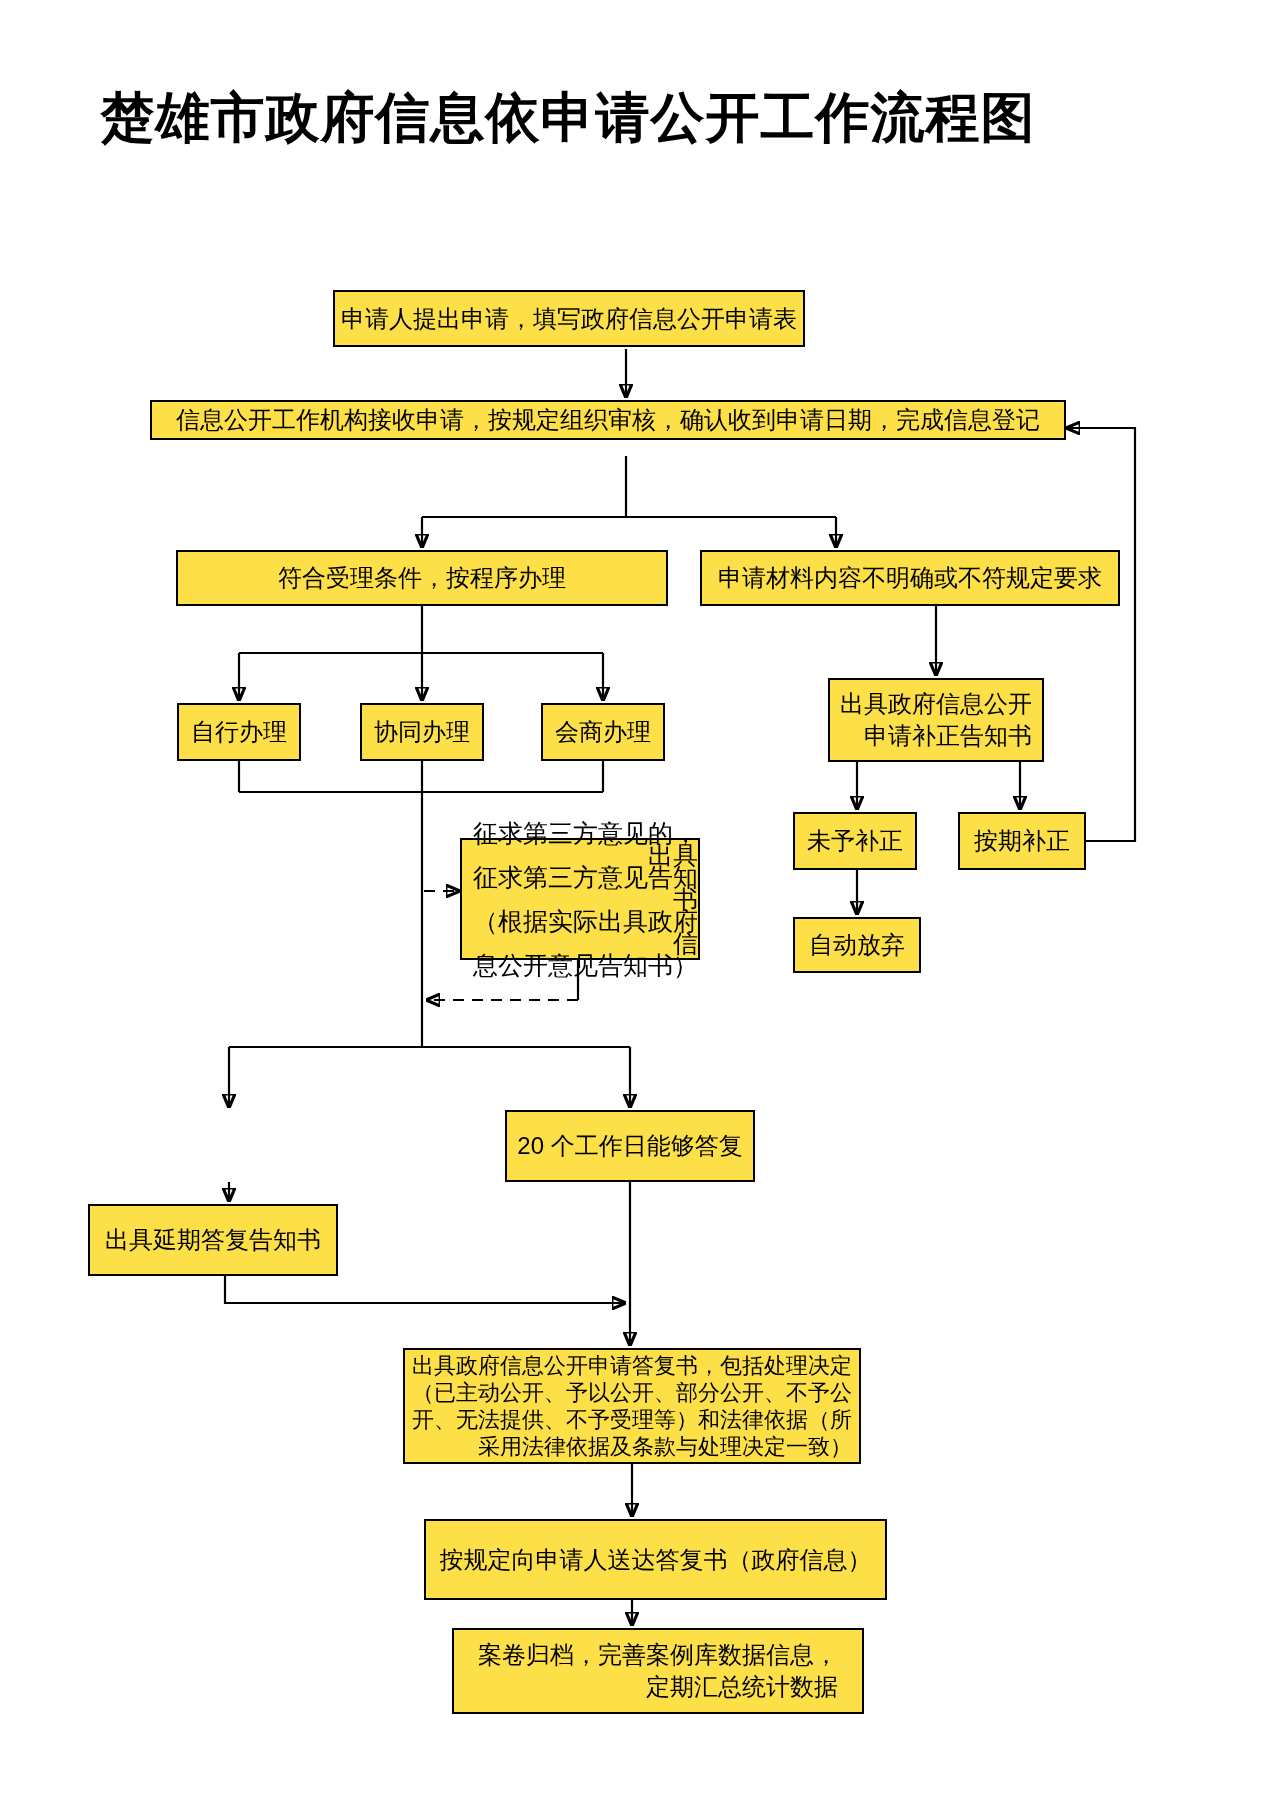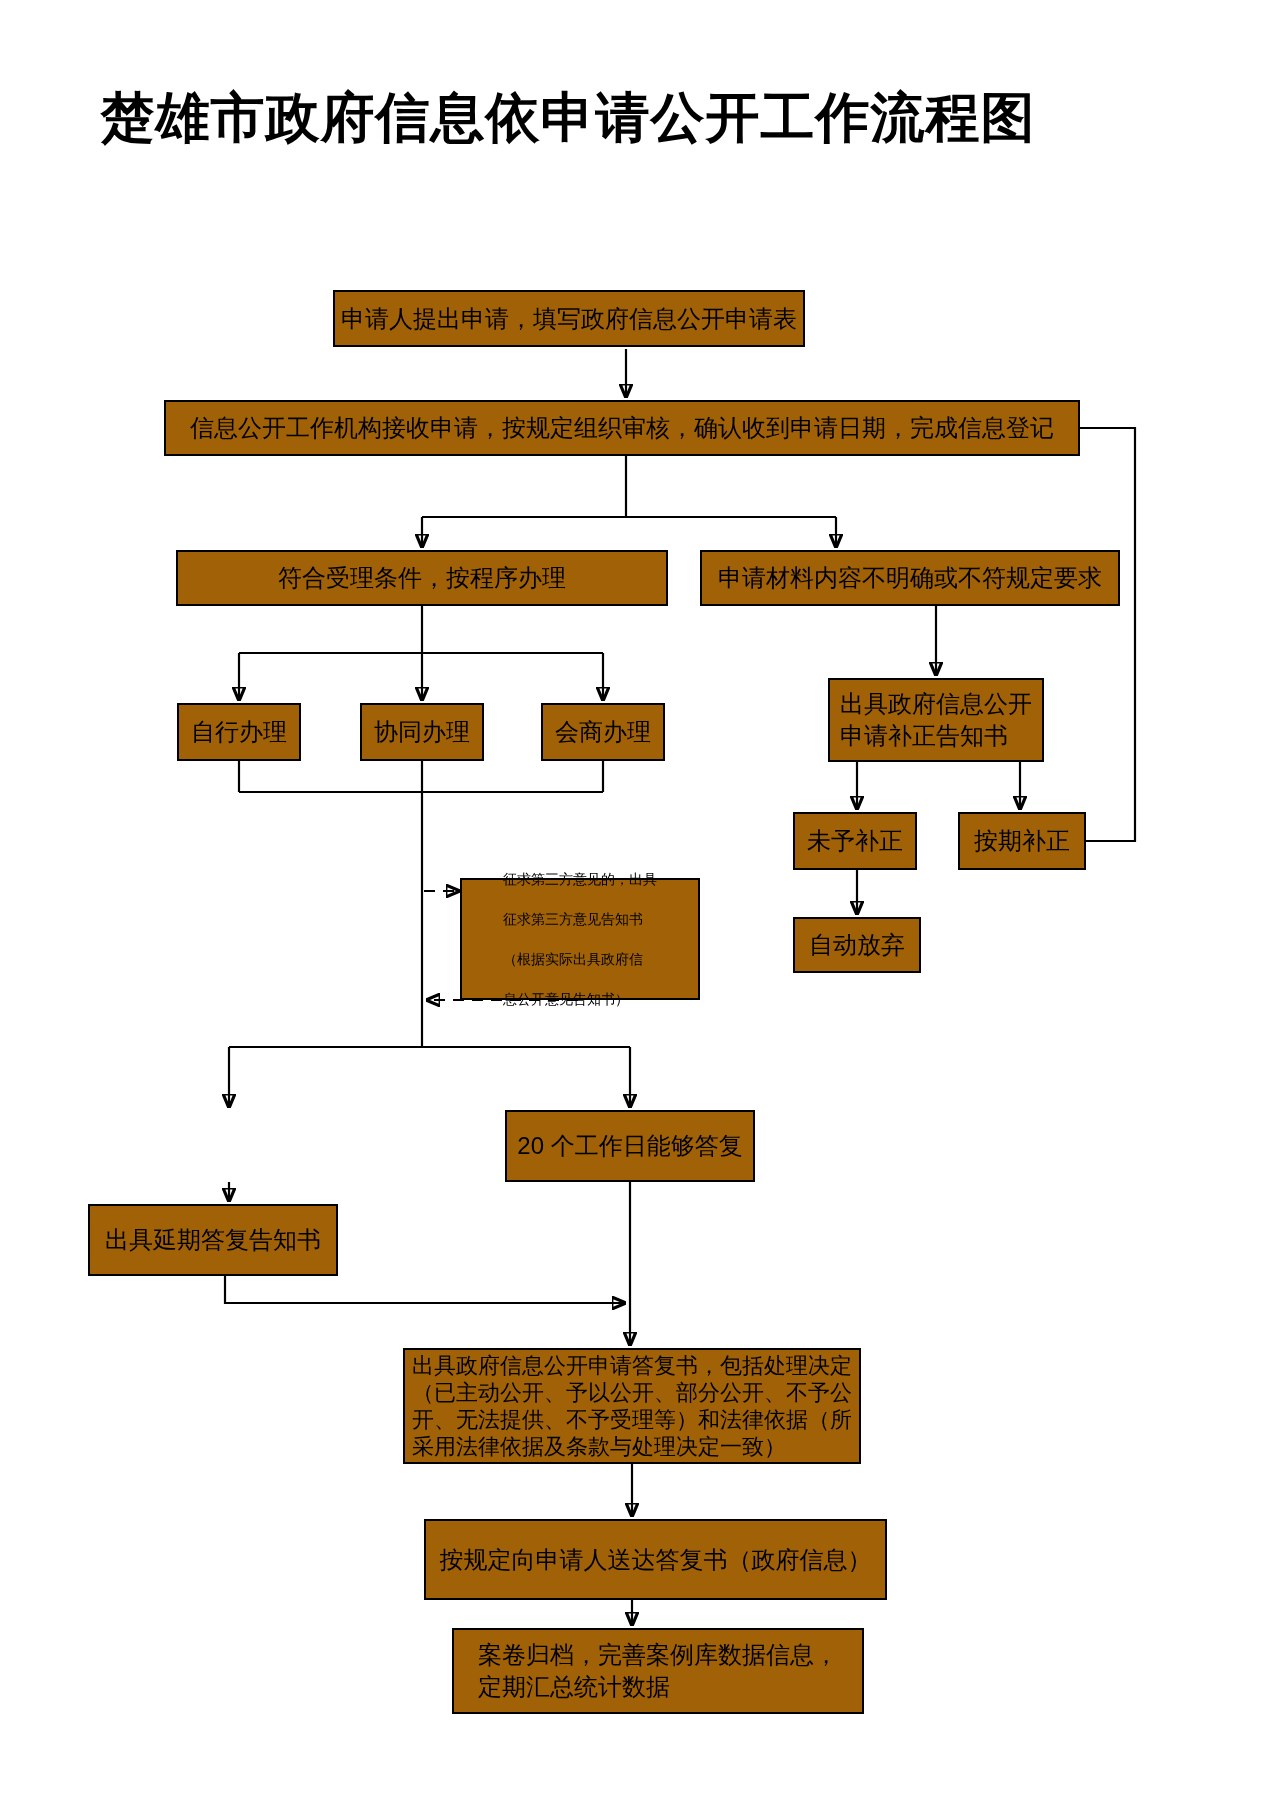--- a/index.html
+++ b/index.html
@@ -21,30 +21,30 @@
     font-family: "DejaVu Serif", "Liberation Serif", serif;
     font-weight: bold;
     font-size: 54px;
     letter-spacing: 1px;
     white-space: nowrap;
   }
   .node {
     position: absolute;
     box-sizing: border-box;
     border: 2.5px solid #000000;
-    background: #a16207;
+    background: #fde047;
     display: flex;
     align-items: center;
     justify-content: center;
-    text-align: left;
+    text-align: right;
     font-size: 24px;
     line-height: 1.32;
     white-space: pre-line;
   }
-  .fs21 { font-size: 14px; line-height: 40px; margin-top: 40px; }
+  .fs21 { font-size: 25px; line-height: 22px; }
   .fs22 { font-size: 22px; line-height: 27px; }
   svg.wires { position: absolute; left: 0; top: 0; }
   svg.wires path { stroke: #000000; stroke-width: 2.2; fill: none; }
   svg.wires path.dashed { stroke-dasharray: 11 8; }
 </style>
 </head>
 <body>
 
 <div class="canvas">
 
@@ -93,21 +93,21 @@
     <path d="M1020,762 L1020,808" marker-end="url(#arrow)"></path>
     <path d="M857,870 L857,913" marker-end="url(#arrow)"></path>
 
     <path d="M1086,841 L1135,841 L1135,428 L1068,428" marker-end="url(#arrow)"></path>
   </svg>
 
   <div class="title">楚雄市政府信息依申请公开工作流程图</div>
 
   <div class="node" style="left:333px;top:290px;width:472px;height:57px">申请人提出申请，填写政府信息公开申请表</div>
 
-  <div class="node" style="left:164px;top:400px;width:916px;height:56px">信息公开工作机构接收申请，按规定组织审核，确认收到申请日期，完成信息登记</div>
+  <div class="node" style="left:150px;top:400px;width:916px;height:40px">信息公开工作机构接收申请，按规定组织审核，确认收到申请日期，完成信息登记</div>
 
   <div class="node" style="left:176px;top:550px;width:492px;height:56px">符合受理条件，按程序办理</div>
 
   <div class="node" style="left:700px;top:550px;width:420px;height:56px">申请材料内容不明确或不符规定要求</div>
 
   <div class="node" style="left:177px;top:703px;width:124px;height:58px">自行办理</div>
 
   <div class="node" style="left:360px;top:703px;width:124px;height:58px">协同办理</div>
 
   <div class="node" style="left:541px;top:703px;width:124px;height:58px">会商办理</div>

